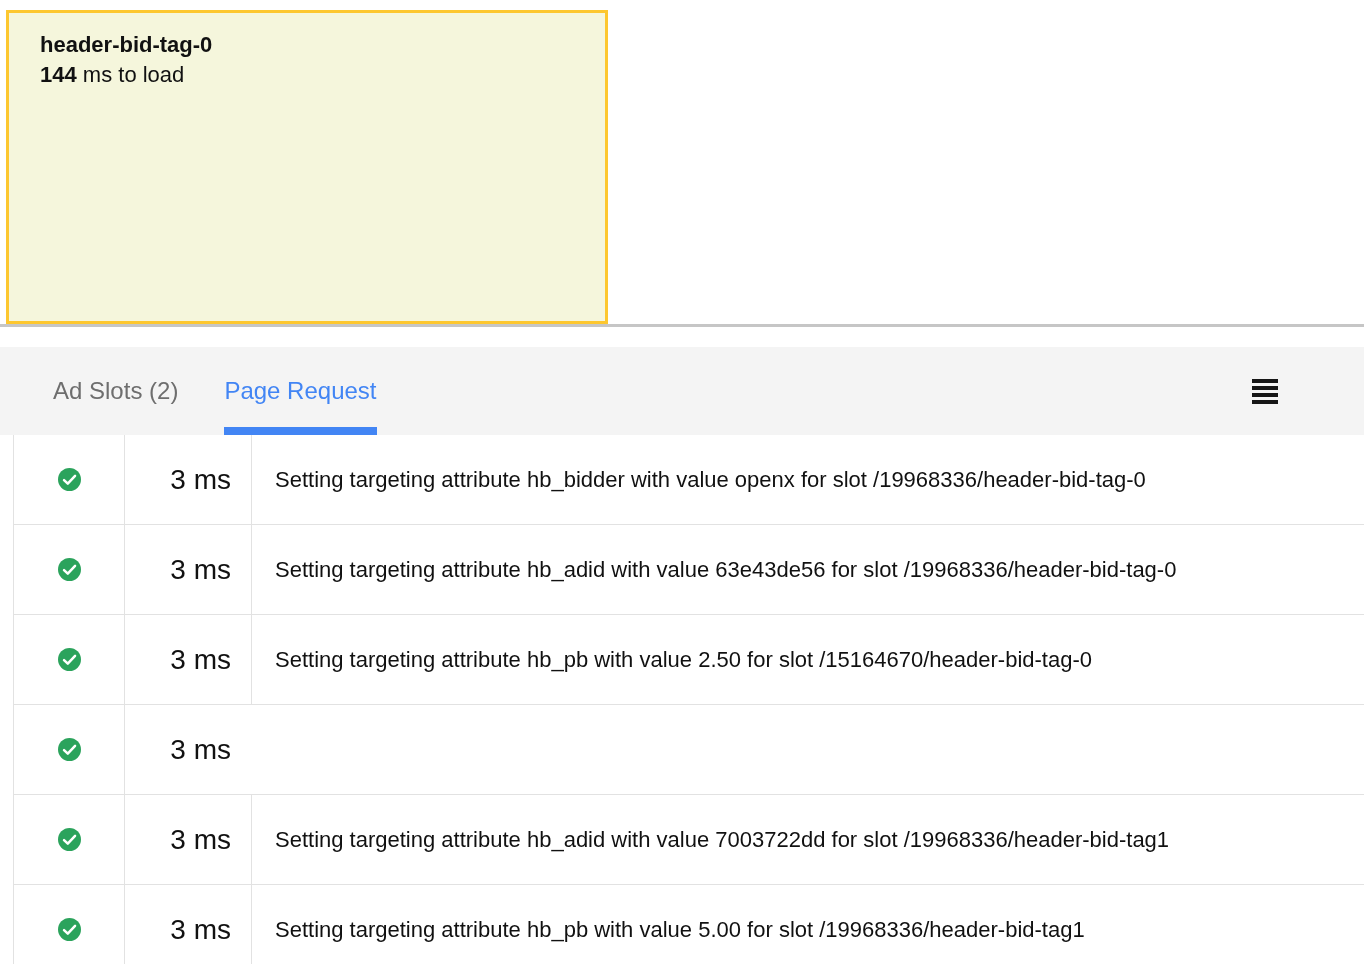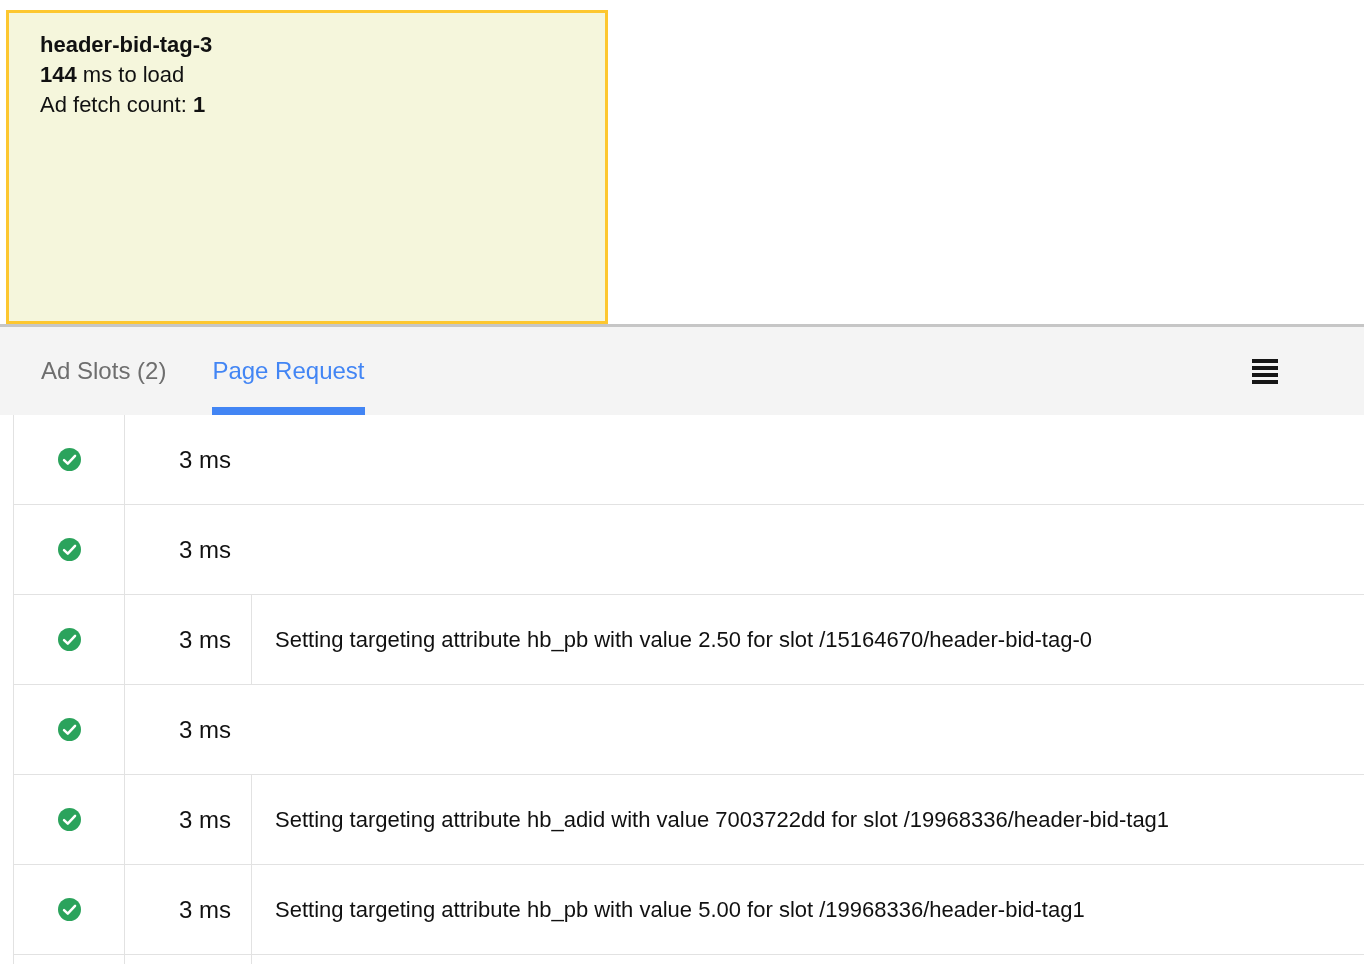--- a/index.html
+++ b/index.html
@@ -32,21 +32,21 @@
   .ob-title{font-weight:bold;}
 
   
   .console{
     position:absolute;left:0;top:324px;right:0;bottom:0;
     border-top:3px solid var(--tabbar-border);
     background:#ffffff;
   }
   .tabbar{
     height:88px;background:var(--tabbar-bg);
-    display:flex;align-items:stretch;padding-left:41px;
+    display:flex;align-items:stretch;padding-left:53px;margin-top:20px;
   }
   .tab{
     position:relative;display:flex;align-items:center;
     font-size:24px;color:var(--tab-inactive);cursor:pointer;white-space:nowrap;
   }
   .tab.second{margin-left:46px;}
   .tab.active{color:var(--accent-blue);align-items:center;}
   .tab.active::after{
     content:"";position:absolute;left:0;right:0;bottom:0;height:8px;
     background:var(--accent-blue);
@@ -65,35 +65,34 @@
   }
   .lrow{
     display:flex;height:90px;box-sizing:border-box;
     border-bottom:1px solid var(--grid-line);
   }
   .lrow.partial{height:9px;border-bottom:none;}
   .cell{align-self:stretch;display:flex;align-items:center;box-sizing:border-box;}
   .c-status{width:110px;justify-content:center;}
   .c-time{
     width:127px;border-left:1px solid var(--grid-line);
-    justify-content:flex-end;padding-right:20px;font-size:24px;text-align:center;
+    justify-content:flex-end;padding-right:20px;font-size:28px;text-align:center;
   }
   .c-msg{
     flex:1;border-left:1px solid var(--grid-line);
     padding-left:23px;font-size:22px;white-space:nowrap;overflow:hidden;
   }
   .check{width:23px;height:23px;display:block;}
 </style>
 </head>
 <body>
 
 <div class="slot-overlay">
-  <div class="ob-title">header-bid-tag-3</div>
+  <div class="ob-title">header-bid-tag-0</div>
   <div><span class="b">144</span><span> ms to load</span></div>
-  <div><span>Ad fetch count: </span><span class="b">1</span></div>
 </div>
 
 <div class="console">
 
   <div class="tabbar">
     <div class="tab">
       <span>Ad Slots (2)</span>
     </div>
     <div class="tab second active">
       <span>Page Request</span>
@@ -109,30 +108,32 @@
   <div class="logtable">
 
     <div class="lrow">
       <div class="cell c-status">
         <svg class="check" viewBox="0 0 24 24">
           <circle cx="12" cy="12" r="12" fill="#2BA35C"></circle>
           <path d="M6.3 12.6 L10.2 16.3 L17.8 8.2" fill="none" stroke="#ffffff" stroke-width="2.6" stroke-linecap="round" stroke-linejoin="round"></path>
         </svg>
       </div>
       <div class="cell c-time">3 ms</div>
+      <div class="cell c-msg">Setting targeting attribute hb_bidder with value openx for slot /19968336/header-bid-tag-0</div>
     </div>
 
     <div class="lrow">
       <div class="cell c-status">
         <svg class="check" viewBox="0 0 24 24">
           <circle cx="12" cy="12" r="12" fill="#2BA35C"></circle>
           <path d="M6.3 12.6 L10.2 16.3 L17.8 8.2" fill="none" stroke="#ffffff" stroke-width="2.6" stroke-linecap="round" stroke-linejoin="round"></path>
         </svg>
       </div>
       <div class="cell c-time">3 ms</div>
+      <div class="cell c-msg">Setting targeting attribute hb_adid with value 63e43de56 for slot /19968336/header-bid-tag-0</div>
     </div>
 
     <div class="lrow">
       <div class="cell c-status">
         <svg class="check" viewBox="0 0 24 24">
           <circle cx="12" cy="12" r="12" fill="#2BA35C"></circle>
           <path d="M6.3 12.6 L10.2 16.3 L17.8 8.2" fill="none" stroke="#ffffff" stroke-width="2.6" stroke-linecap="round" stroke-linejoin="round"></path>
         </svg>
       </div>
       <div class="cell c-time">3 ms</div>

